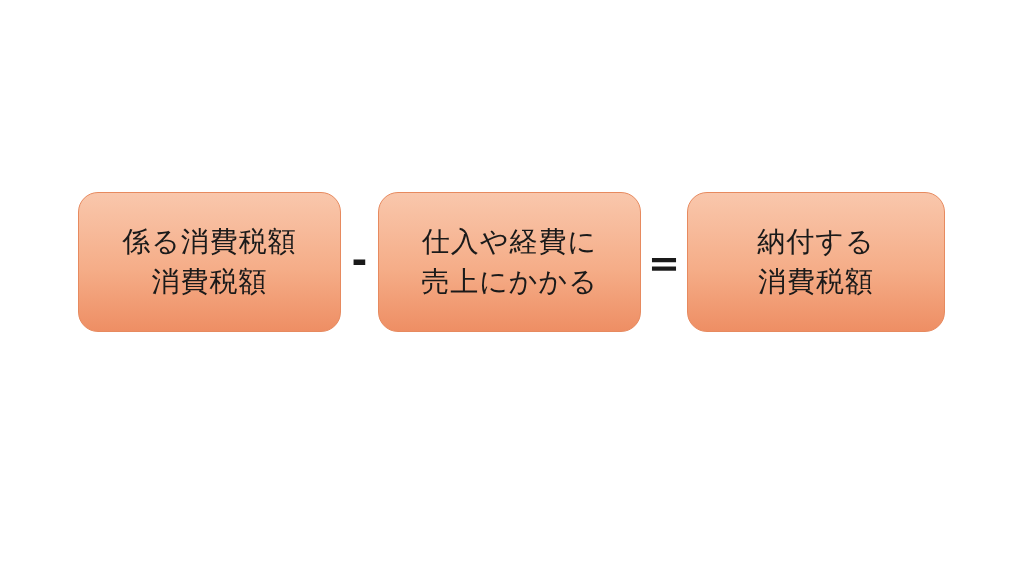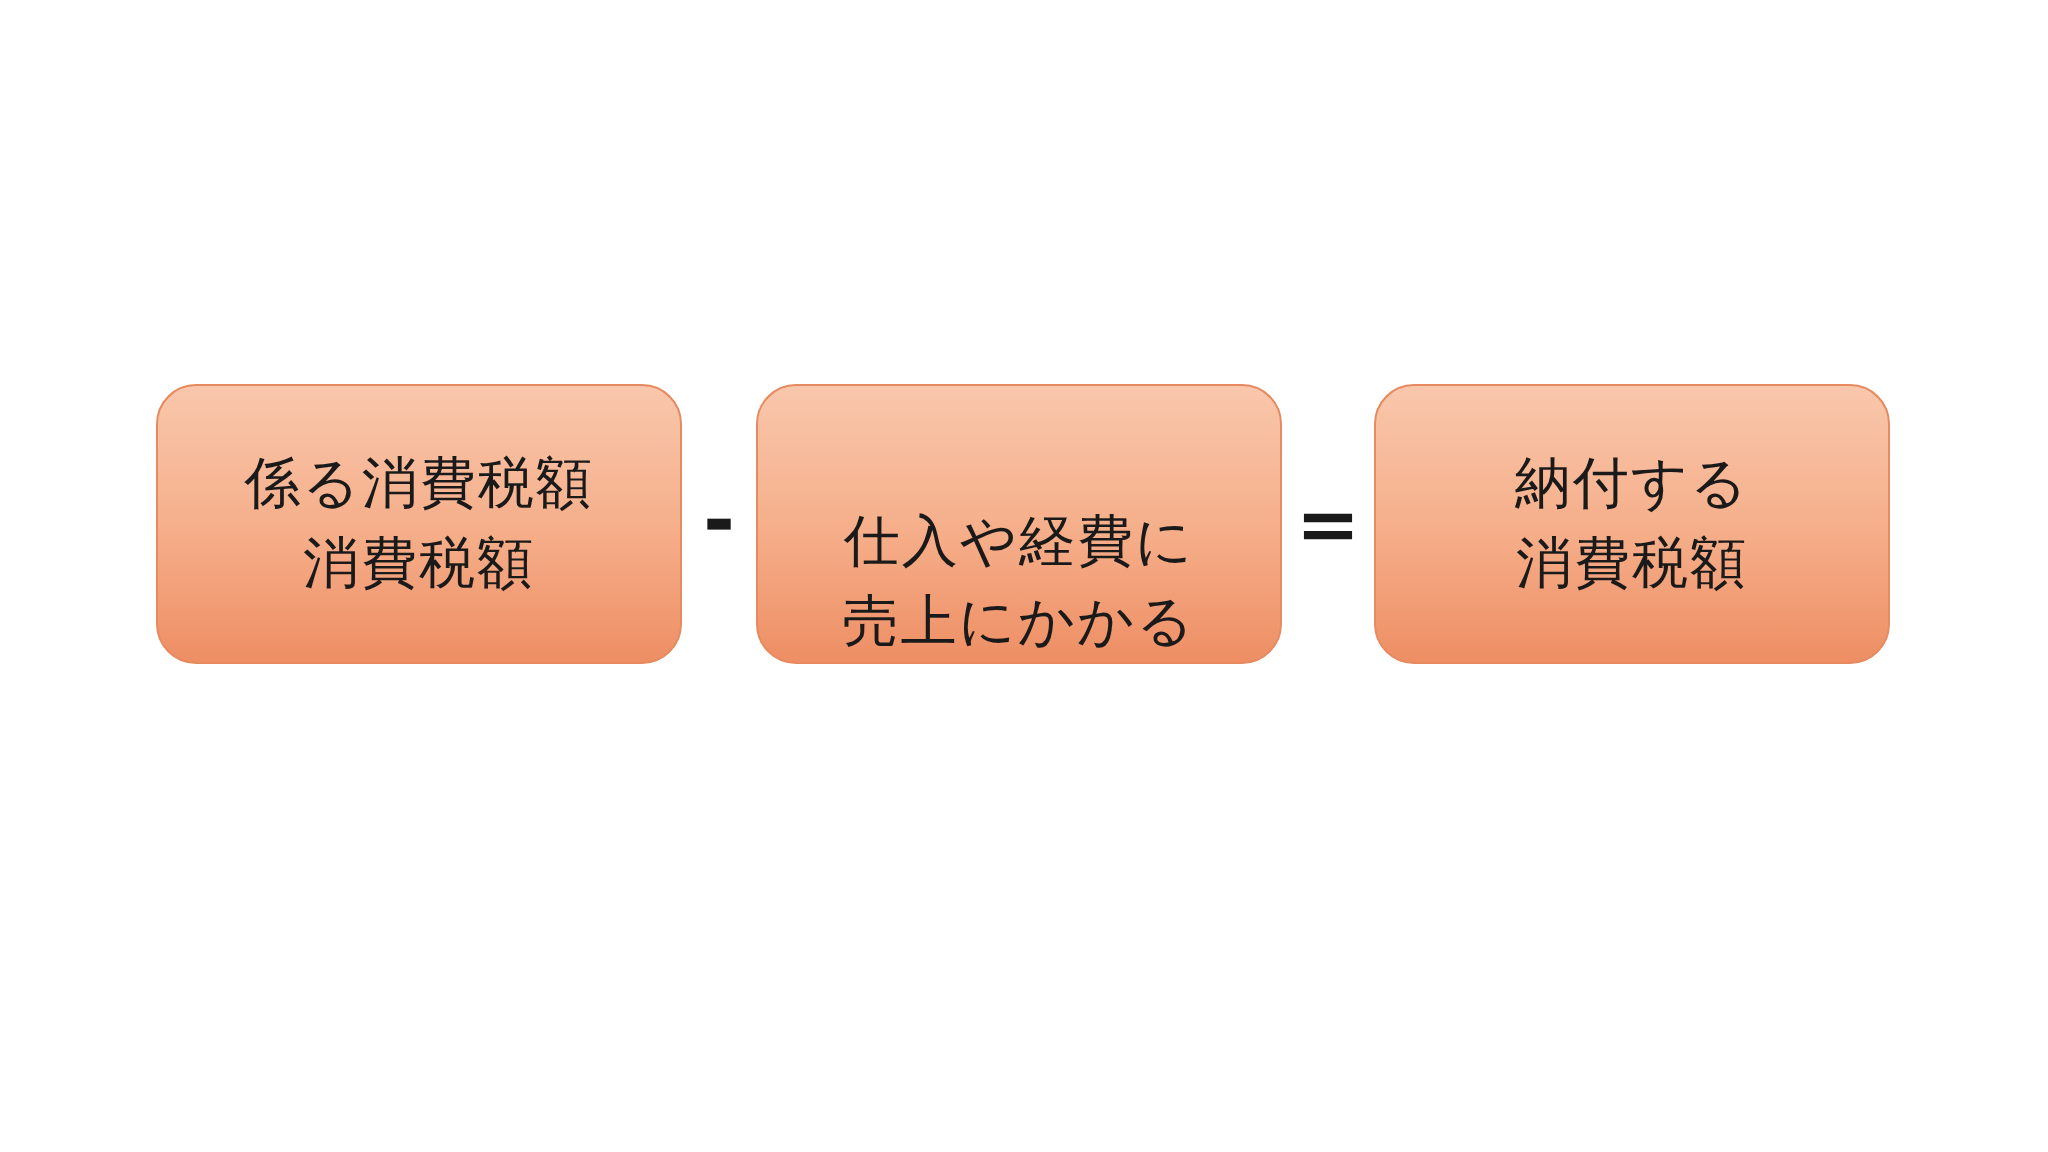--- a/index.html
+++ b/index.html
@@ -27,21 +27,21 @@
     flex-direction: column;
     align-items: center;
     justify-content: center;
     color: #1a1a1a;
     font-size: 28px;
     line-height: 40px;
     text-align: center;
     letter-spacing: 1px;
   }
   .box-1 { left: 78px;  width: 263px; }
-  .box-2 { left: 378px; width: 263px; justify-content: flex-end; }
+  .box-2 { left: 378px; width: 263px; }
   .box-3 { left: 687px; width: 258px; }
   .op {
     position: absolute;
     color: #1a1a1a;
     font-weight: bold;
     text-align: center;
   }
   .op-minus {
     left: 341px;
     top: 228px;

